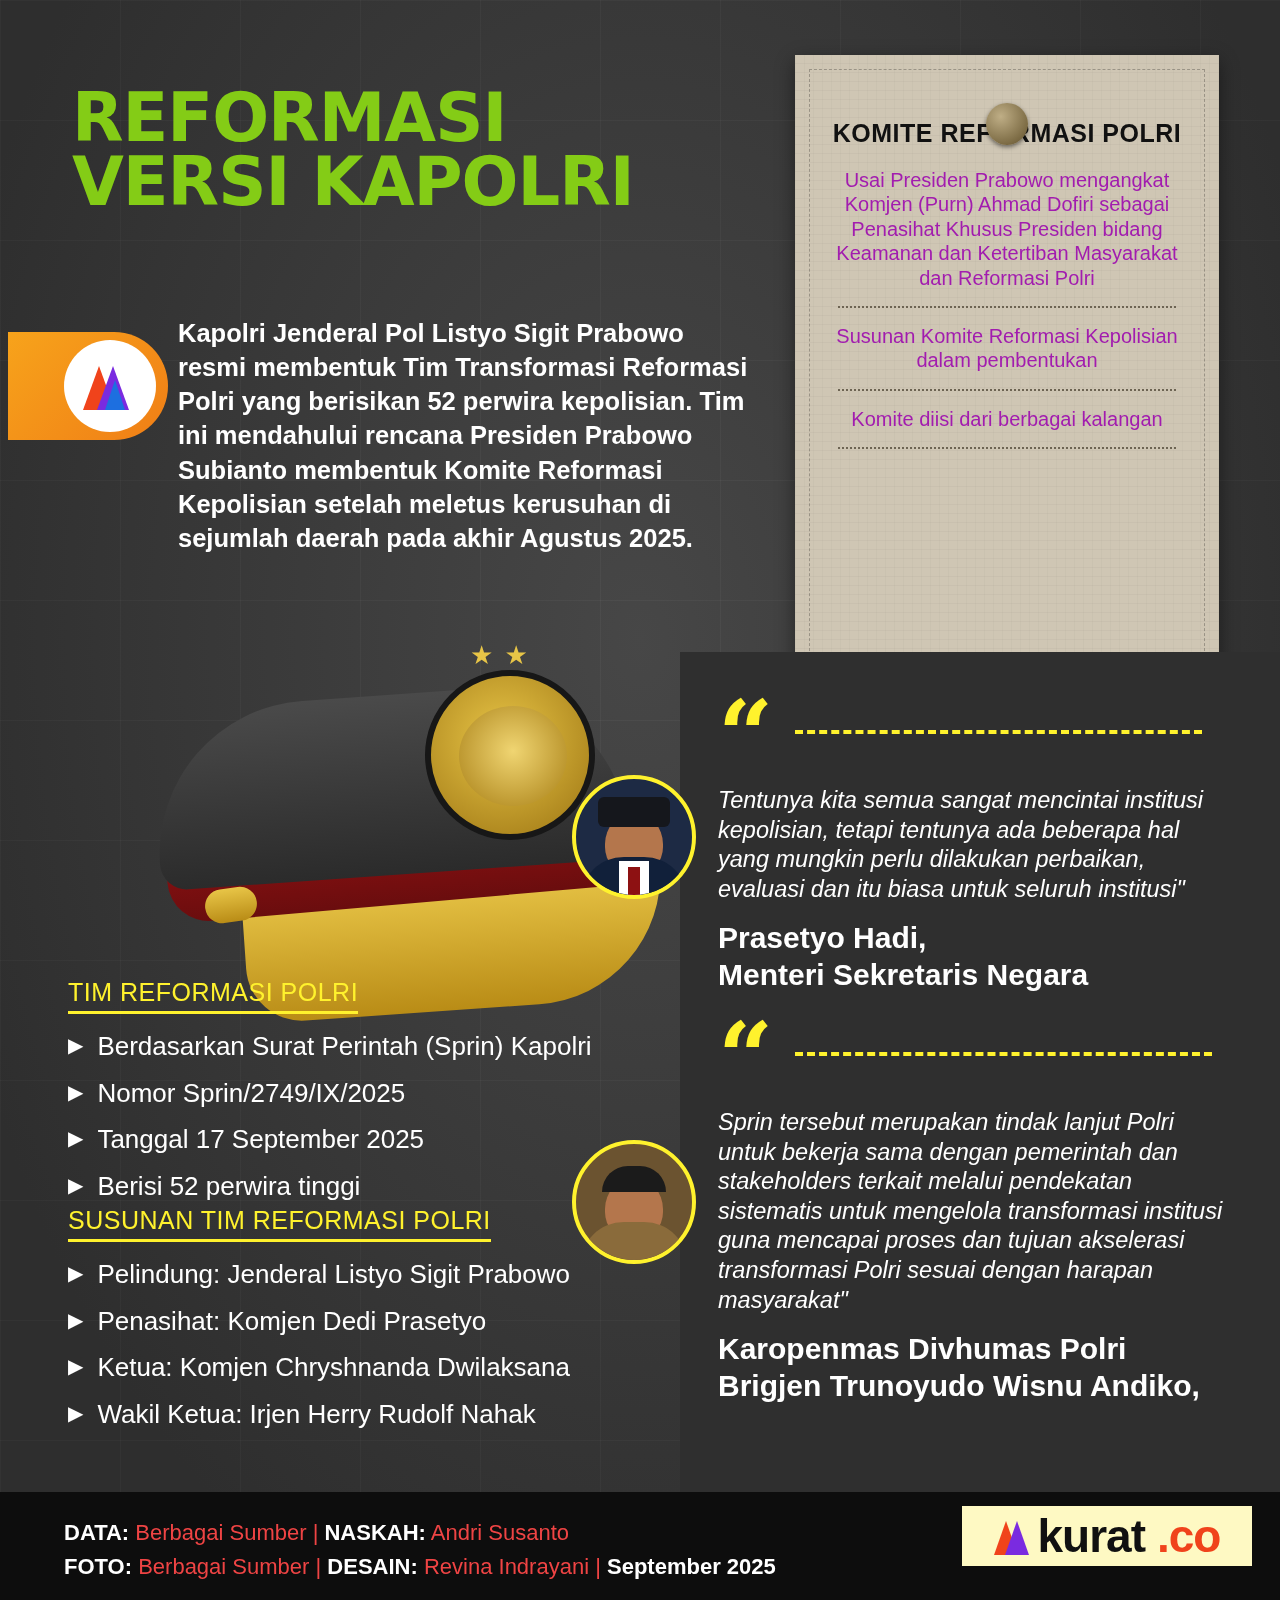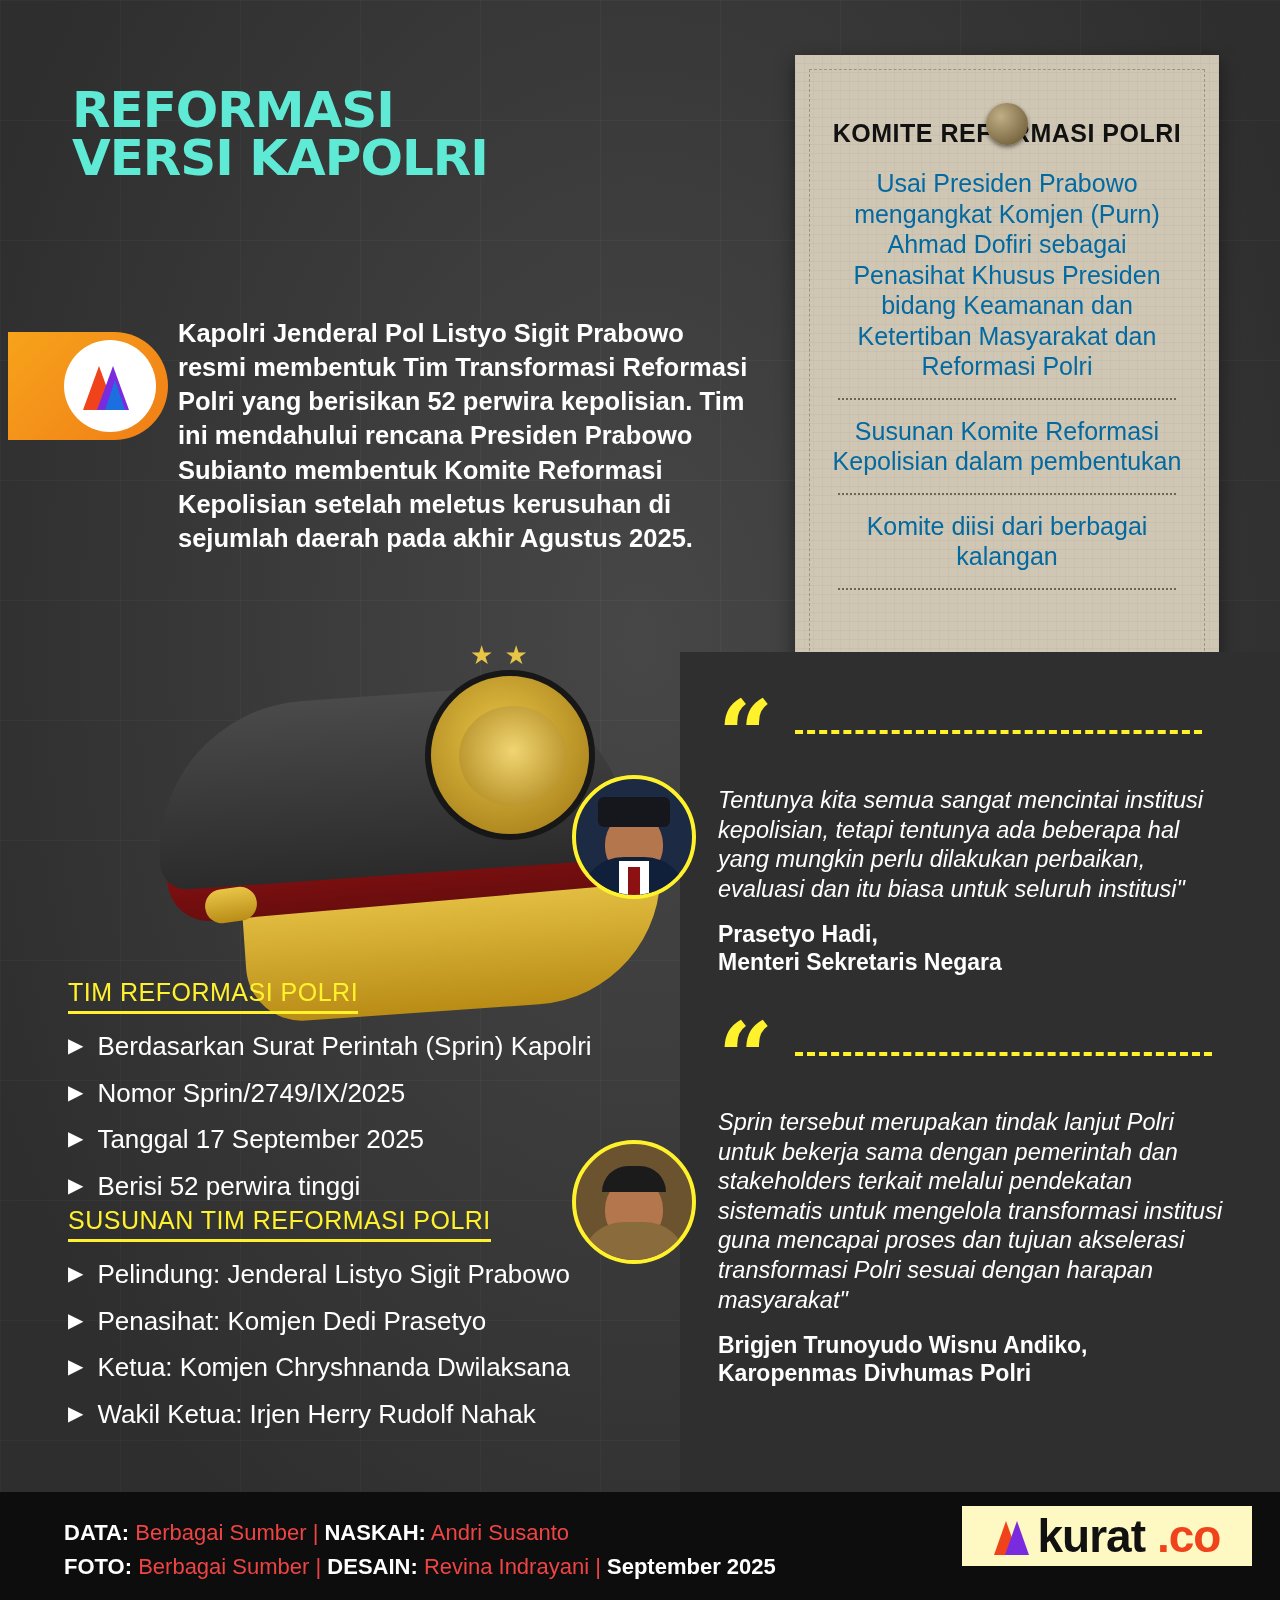--- a/index.html
+++ b/index.html
@@ -20,23 +20,23 @@
     background-size:120px 120px;
   }
   .vignette{
     position:absolute;inset:0;
     background:radial-gradient(ellipse at 50% 40%, rgba(255,255,255,0.05), rgba(0,0,0,0.25) 80%);
   }
 
   
   .title{
     position:absolute;left:72px;top:86px;width:720px;
-    color:#5eead4;
+    color:#84cc16;
     font-weight:bold;
-    font-size:50px;
+    font-size:67px;
     line-height:0.96;
     letter-spacing:-1px;
     text-transform:uppercase;
     font-family:"DejaVu Sans", sans-serif;
   }
   .title .l2{display:block;}
 
   
   .logo-badge{
     position:absolute;left:8px;top:332px;width:160px;height:108px;
@@ -99,21 +99,21 @@
     width:42px;height:42px;border-radius:50%;
     background:radial-gradient(circle at 35% 32%, #bfae86, #7d6c45 70%, #5d4f31);
     box-shadow:0 2px 4px rgba(0,0,0,.5);
     z-index:3;
   }
   .note-title{
     color:#111;font-weight:bold;font-size:25px;line-height:1.2;
     letter-spacing:.5px;margin-top:14px;
   }
   .note-p{
-    color:#0369a1;font-size:25px;line-height:1.22;margin-top:20px;
+    color:#a21caf;font-size:20px;line-height:1.22;margin-top:20px;
   }
   .note-sep{
     border-top:2px dotted #6d6453;margin:16px 6px;
   }
 
   
   .hat{position:absolute;left:95px;top:640px;width:560px;height:390px;}
   .hat .visor{
     position:absolute;left:150px;top:240px;width:420px;height:130px;
     background:linear-gradient(180deg,#E8C547,#B98C16);
@@ -177,21 +177,21 @@
     font-family:"DejaVu Serif", serif;
   }
   .dashline{
     flex:1;border-top:4px dashed #FFF22D;margin-left:22px;margin-top:30px;
   }
   .qhead{display:flex;align-items:flex-start;padding-right:36px;}
   .qtext{
     color:#fff;font-style:italic;font-size:23.5px;line-height:1.26;margin-top:14px;padding-right:24px;
   }
   .qauthor{
-    color:#fff;font-weight:bold;font-size:23px;line-height:1.22;margin-top:16px;
+    color:#fff;font-weight:bold;font-size:30px;line-height:1.22;margin-top:16px;
   }
   .quote1{position:absolute;left:718px;top:700px;width:520px;}
   .quote2{position:absolute;left:718px;top:1022px;width:530px;}
 
   
   .avatar{
     position:absolute;width:116px;height:116px;border-radius:50%;
     border:4px solid #FFF22D;overflow:hidden;background:#1d2a44;
   }
   .avatar.a1{left:572px;top:775px;}
@@ -314,22 +314,22 @@
   </div>
 </div>
 
 <div class="quote2">
   <div class="qhead">
     <div class="qmark">“</div>
     <div class="dashline"></div>
   </div>
   <div class="qtext">Sprin tersebut merupakan tindak lanjut Polri untuk bekerja sama dengan pemerintah dan stakeholders terkait melalui pendekatan sistematis untuk mengelola transformasi institusi guna mencapai proses dan tujuan akselerasi transformasi Polri sesuai dengan harapan masyarakat"</div>
   <div class="qauthor">
+    <div>Karopenmas Divhumas Polri</div>
     <div>Brigjen Trunoyudo Wisnu Andiko,</div>
-    <div>Karopenmas Divhumas Polri</div>
   </div>
 </div>
 
 <div class="avatar a1">
   <div class="av-face"></div>
   <div class="av-hairpeci"></div>
   <div class="av-body"></div>
   <div class="av-shirt"></div>
   <div class="av-tie"></div>
 </div>

